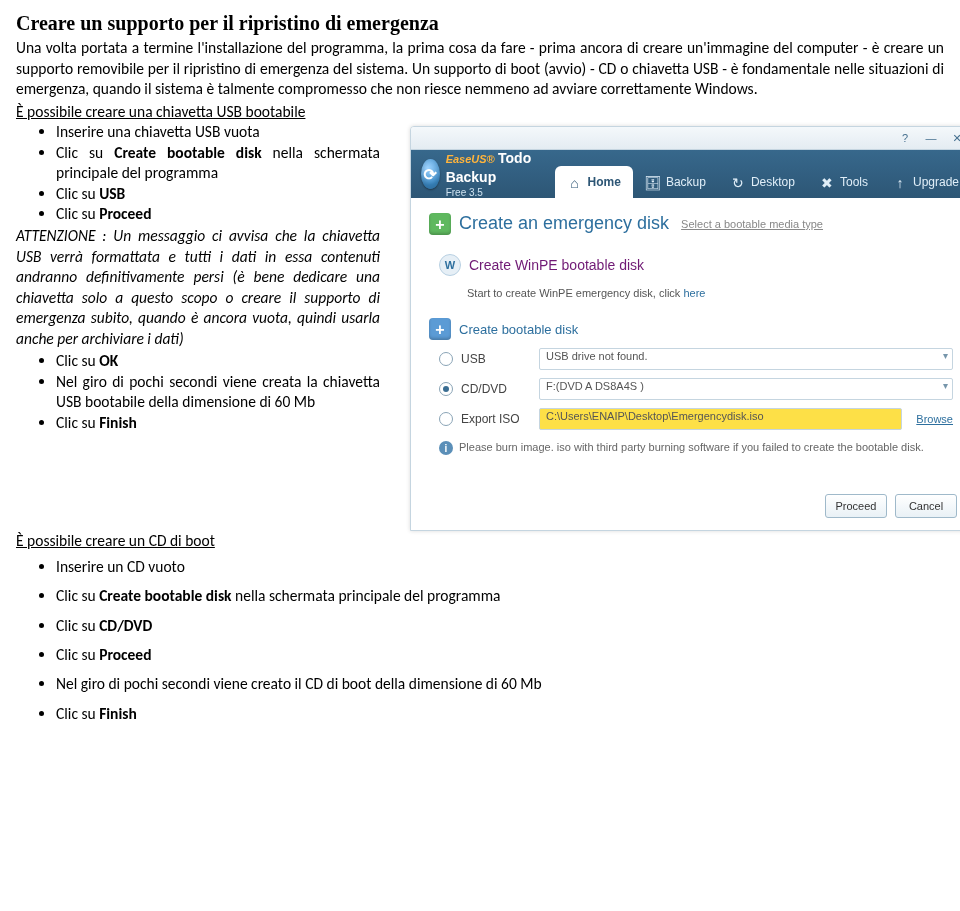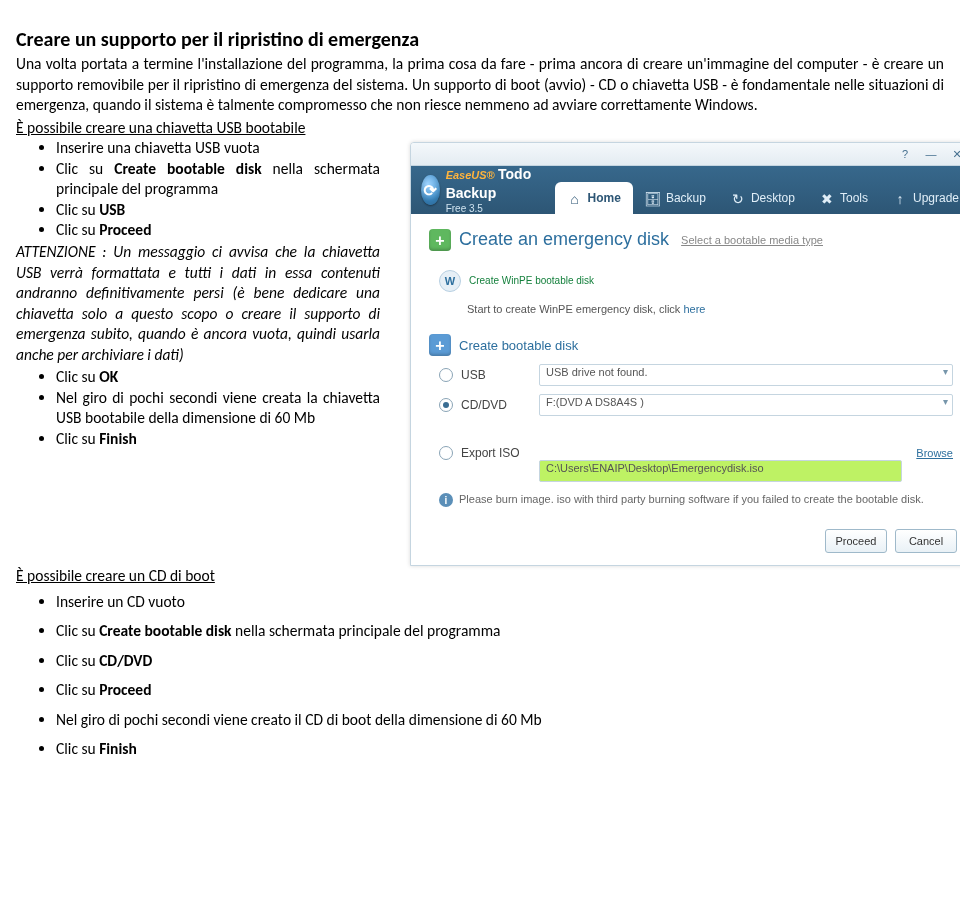--- a/index.html
+++ b/index.html
@@ -8,21 +8,22 @@
     font-family: Calibri, "Segoe UI", Arial, sans-serif;
     font-size: 15.5px;
     line-height: 1.32;
     color: #000;
     width: 960px;
     box-sizing: border-box;
   }
   h1.doc-title {
     font-size: 20px;
     font-weight: bold;
-    margin: 16px 0 2px 0;
+    margin: 0 0 2px 0;
+    font-family: Liberation Serif, serif;
   }
   .para {
     text-align: justify;
     margin: 0 0 2px 0;
   }
   .two-col {
     display: flex;
     gap: 30px;
     align-items: flex-start;
   }
@@ -149,21 +150,21 @@
     display:flex; align-items:center; gap:8px;
     margin: 18px 0 6px 10px;
     cursor: pointer;
   }
   .w-badge {
     width:20px;height:20px;border-radius:50%;
     background:#e6eff6;border:1px solid #b8d0e2;
     display:flex;align-items:center;justify-content:center;
     color:#2d6f9e;font-size:11px;font-weight:bold;
   }
-  .sub-text { color:#15803d; font-size:10px; }
+  .sub-text { color:#701a75; font-size:14px; }
   .start-text { font-size:11px; color:#555; margin: 10px 0 18px 38px;}
   .start-text a { color:#2d6f9e; text-decoration:none; cursor:pointer; }
   .options {
     margin-top: 8px;
     margin-left: 10px;
   }
   .opt-row {
     display:flex; align-items:center; gap:8px;
     margin: 8px 0;
   }
@@ -329,21 +330,21 @@
             <div class="radio checked"></div>
             <div class="opt-label">CD/DVD</div>
             <div class="field">
               <span>F:(DVD A DS8A4S    )</span>
               <span class="drop">▾</span>
             </div>
           </div>
           <div class="opt-row">
             <div class="radio"></div>
             <div class="opt-label">Export ISO</div>
-            <div class="field" style="background:#bef264;margin-top:36px;">
+            <div class="field" style="background:#fde047;">
               <span>C:\Users\ENAIP\Desktop\Emergencydisk.iso</span>
             </div>
             <span class="browse">Browse</span>
           </div>
         </div>
 
         <div class="note">
           <div class="note-icon">i</div>
           <div>Please burn image. iso with third party burning software if you failed to create the bootable disk.</div>
         </div>

